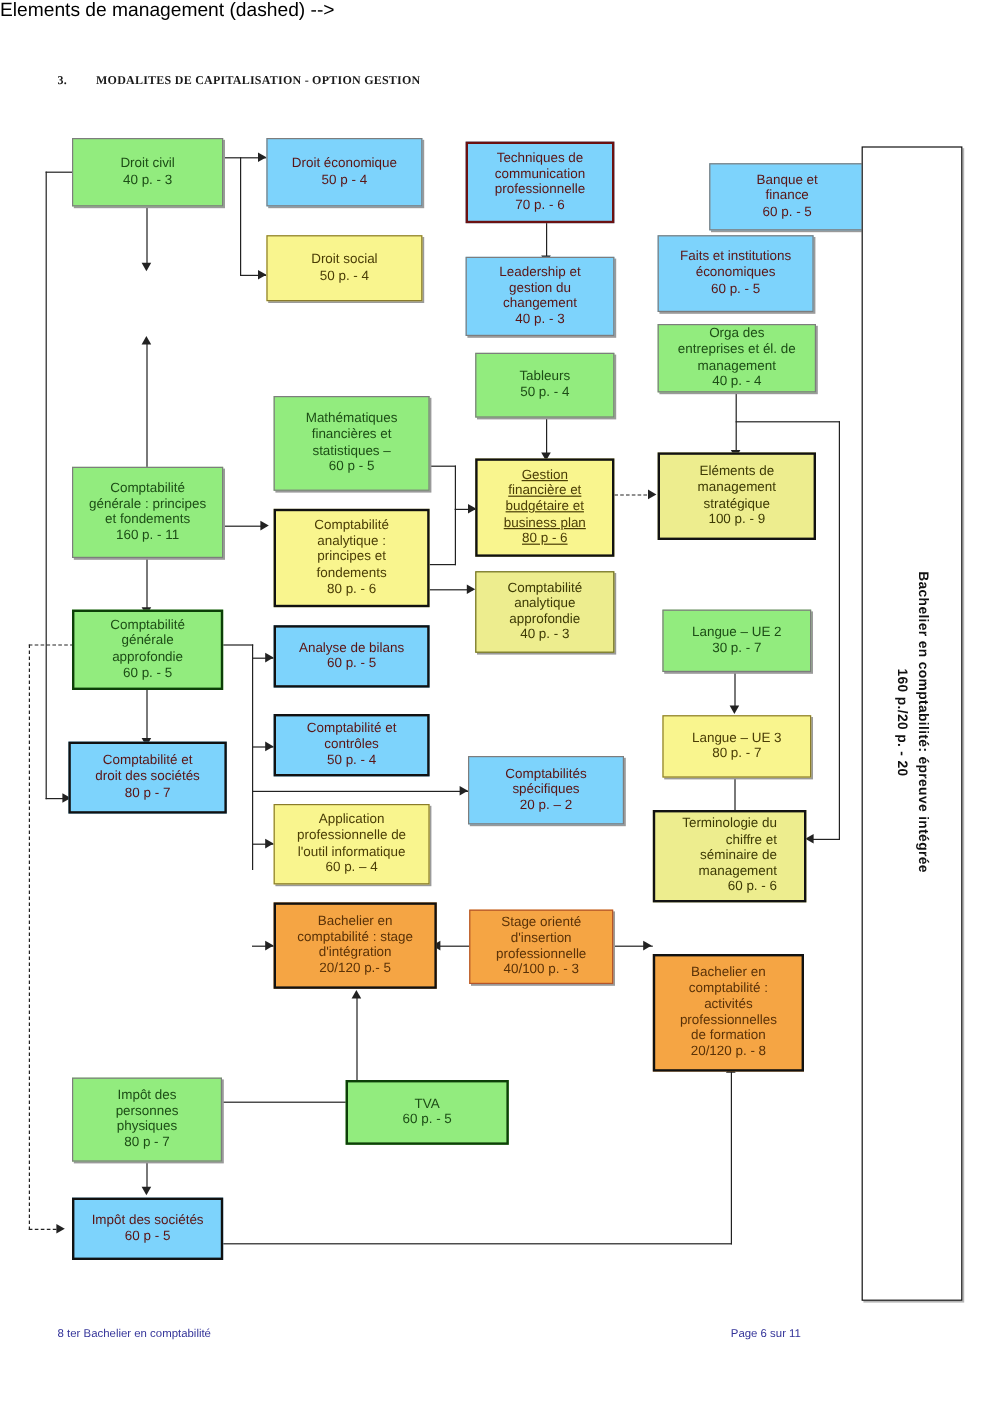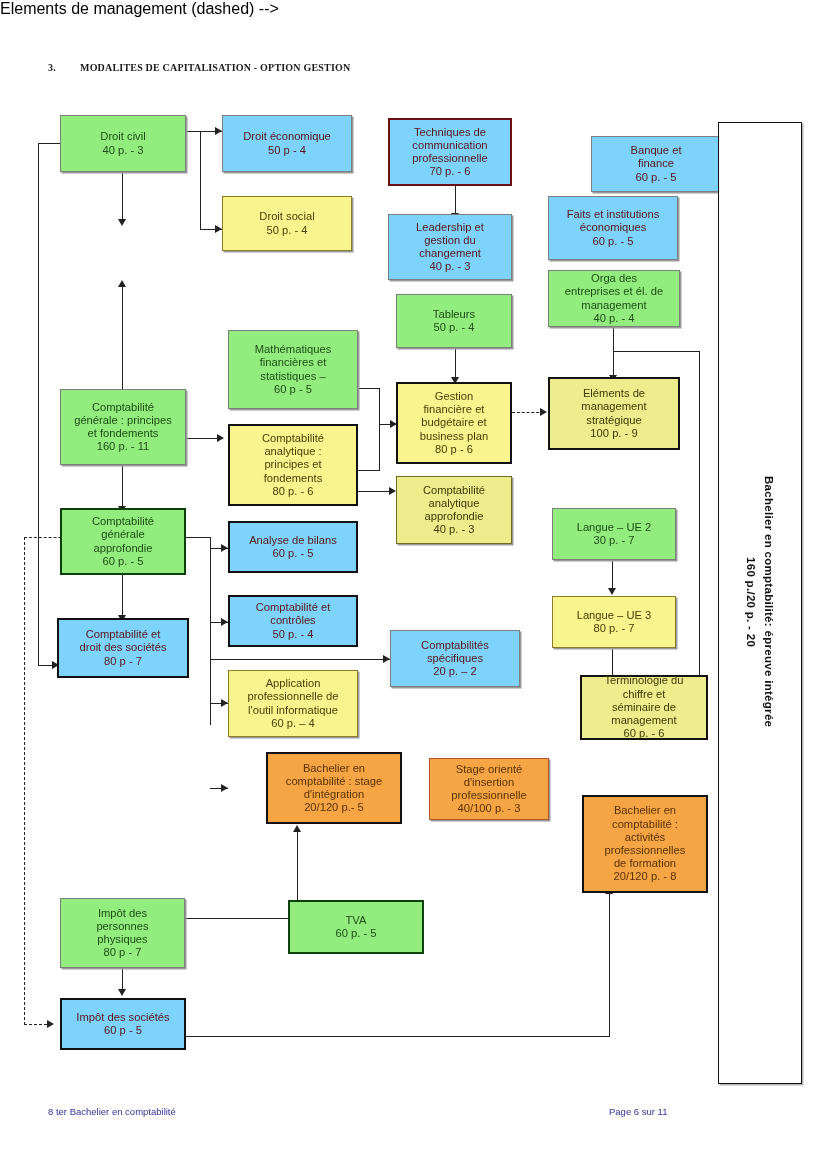--- a/index.html
+++ b/index.html
@@ -20,21 +20,21 @@
     text-align:center;line-height:1.18;
     font-size:11.2px;color:#3a2a10;
     padding:2px 4px;white-space:pre-line;
     background:#ffffff;
   }
   
   .green{background:#92ec7e;border:1px solid #7d7d7d;color:#1d4d16;}
   .red{background:#7dd3fc;border:1px solid #7d7d7d;color:#5a1414;}
   .yellow{background:#f9f58e;border:1px solid #8a7c2a;color:#4a3d06;}
   .olive{background:#eded8e;border:1px solid #6d6d20;color:#3d3a05;}
-  .orange{background:#f5a544;border:1px solid #b5552a;color:#5a3208;margin-left:38px;}
+  .orange{background:#f5a544;border:1px solid #b5552a;color:#5a3208;}
   .sh-soft{box-shadow:1.5px 1.5px 0 0 #9a9a9a;}
   .thick{border:2.5px solid #111;}
   .thick-dark{border:2.5px solid #6b1111;}
   .thick-olive{border:2.5px solid #121212;}
   .thick-green{border:2.5px solid #0d3f08;}
 
   
   .ln{position:absolute;background:#222;}
   .lh{height:1.2px;}
   .lv{width:1.2px;}
@@ -240,21 +240,21 @@
   <div class="box green sh-soft" style="left:228px;top:330px;width:130px;height:79px;">Mathématiques
 financières et
 statistiques –
 60 p - 5</div>
 
   <div class="box green sh-soft" style="left:60px;top:389px;width:126px;height:76px;">Comptabilité
 générale : principes
 et fondements
 160 p. - 11</div>
 
-  <div class="box yellow thick" style="left:396px;top:382px;width:116px;height:82px;">Gestion
+  <div class="box yellow thick" style="left:396px;top:382px;width:116px;height:82px;text-decoration:underline;">Gestion
 financière et
 budgétaire et
 business plan
 80 p - 6</div>
 
   <div class="box olive thick-olive" style="left:548px;top:377px;width:132px;height:73px;">Eléments de
 management
 stratégique
 100 p. - 9</div>
 
@@ -293,21 +293,21 @@
 
   <div class="box red sh-soft" style="left:390px;top:630px;width:130px;height:57px;">Comptabilités
 spécifiques
 20 p. – 2</div>
 
   <div class="box yellow sh-soft" style="left:228px;top:670px;width:130px;height:67px;">Application
 professionnelle de
 l'outil informatique
 60 p. – 4</div>
 
-  <div class="box olive thick-olive" style="left:580px;top:675px;width:128px;height:65px;">Terminologie du
+  <div class="box olive thick-olive" style="left:544px;top:675px;width:128px;height:77px;text-align:right;">Terminologie du
 chiffre et
 séminaire de
 management
 60 p. - 6</div>
 
   <div class="box orange thick" style="left:228px;top:752px;width:136px;height:72px;">Bachelier en
 comptabilité : stage
 d'intégration
 20/120 p.- 5</div>
 

